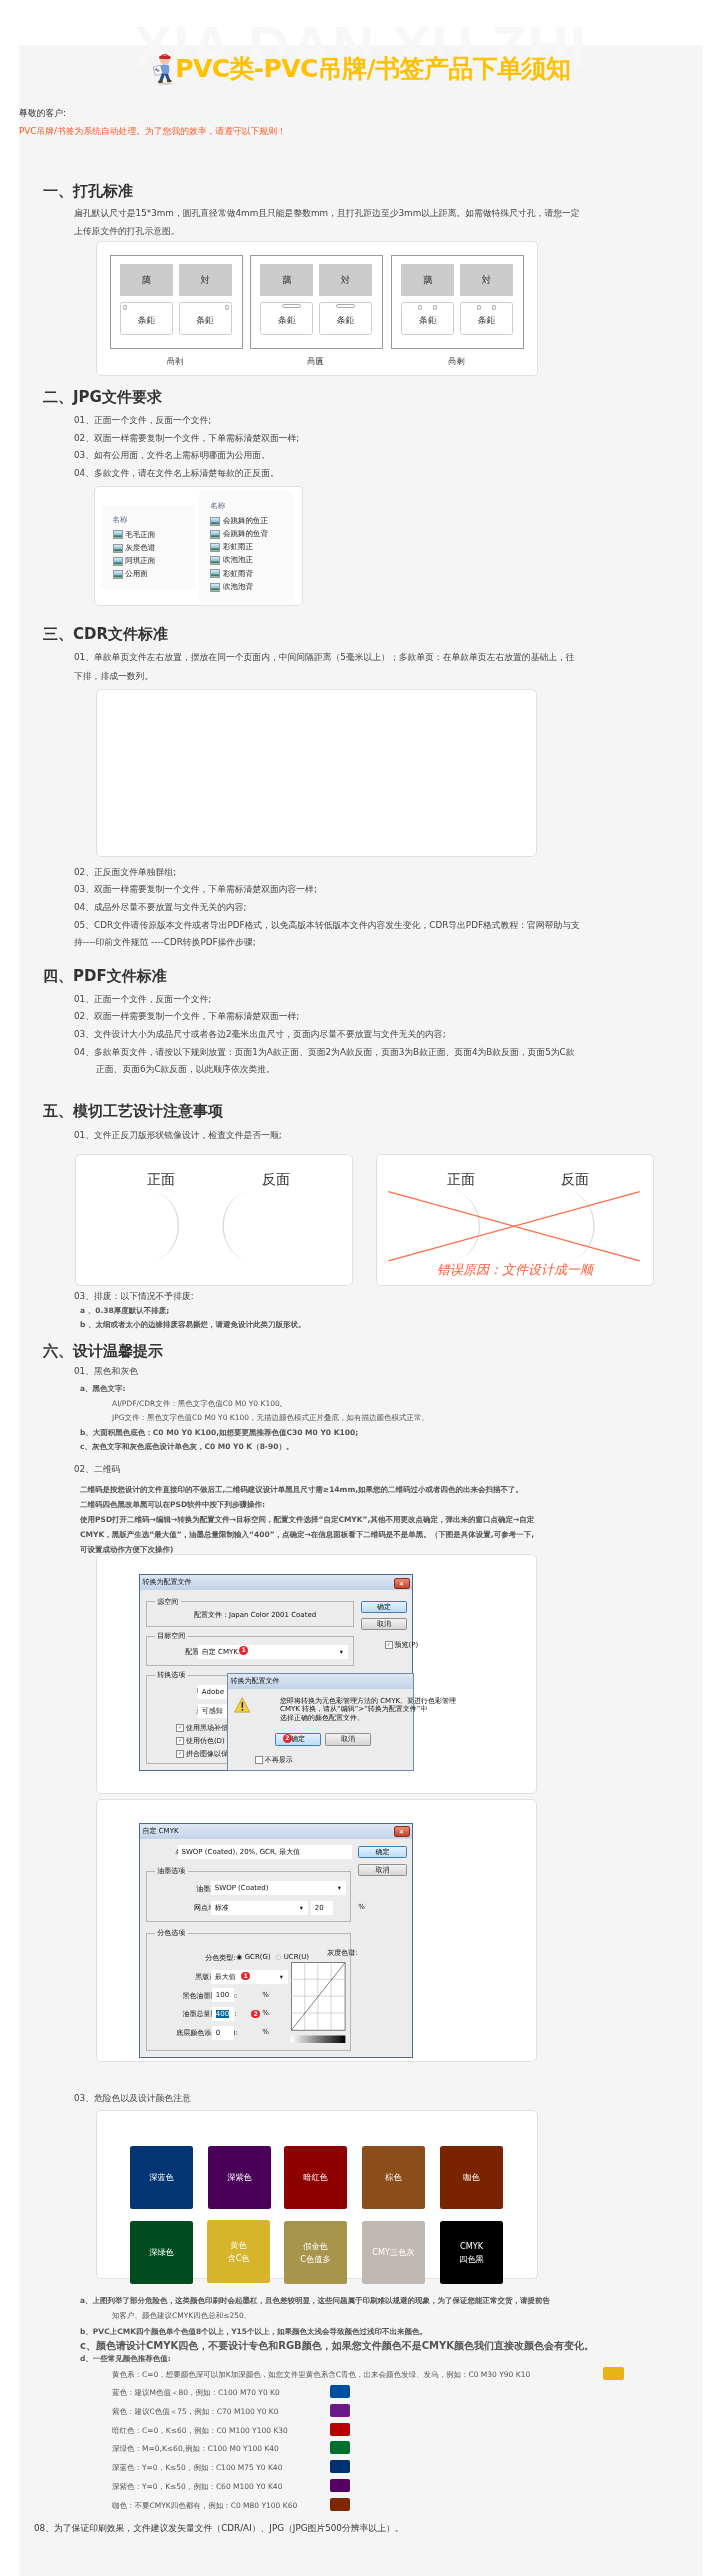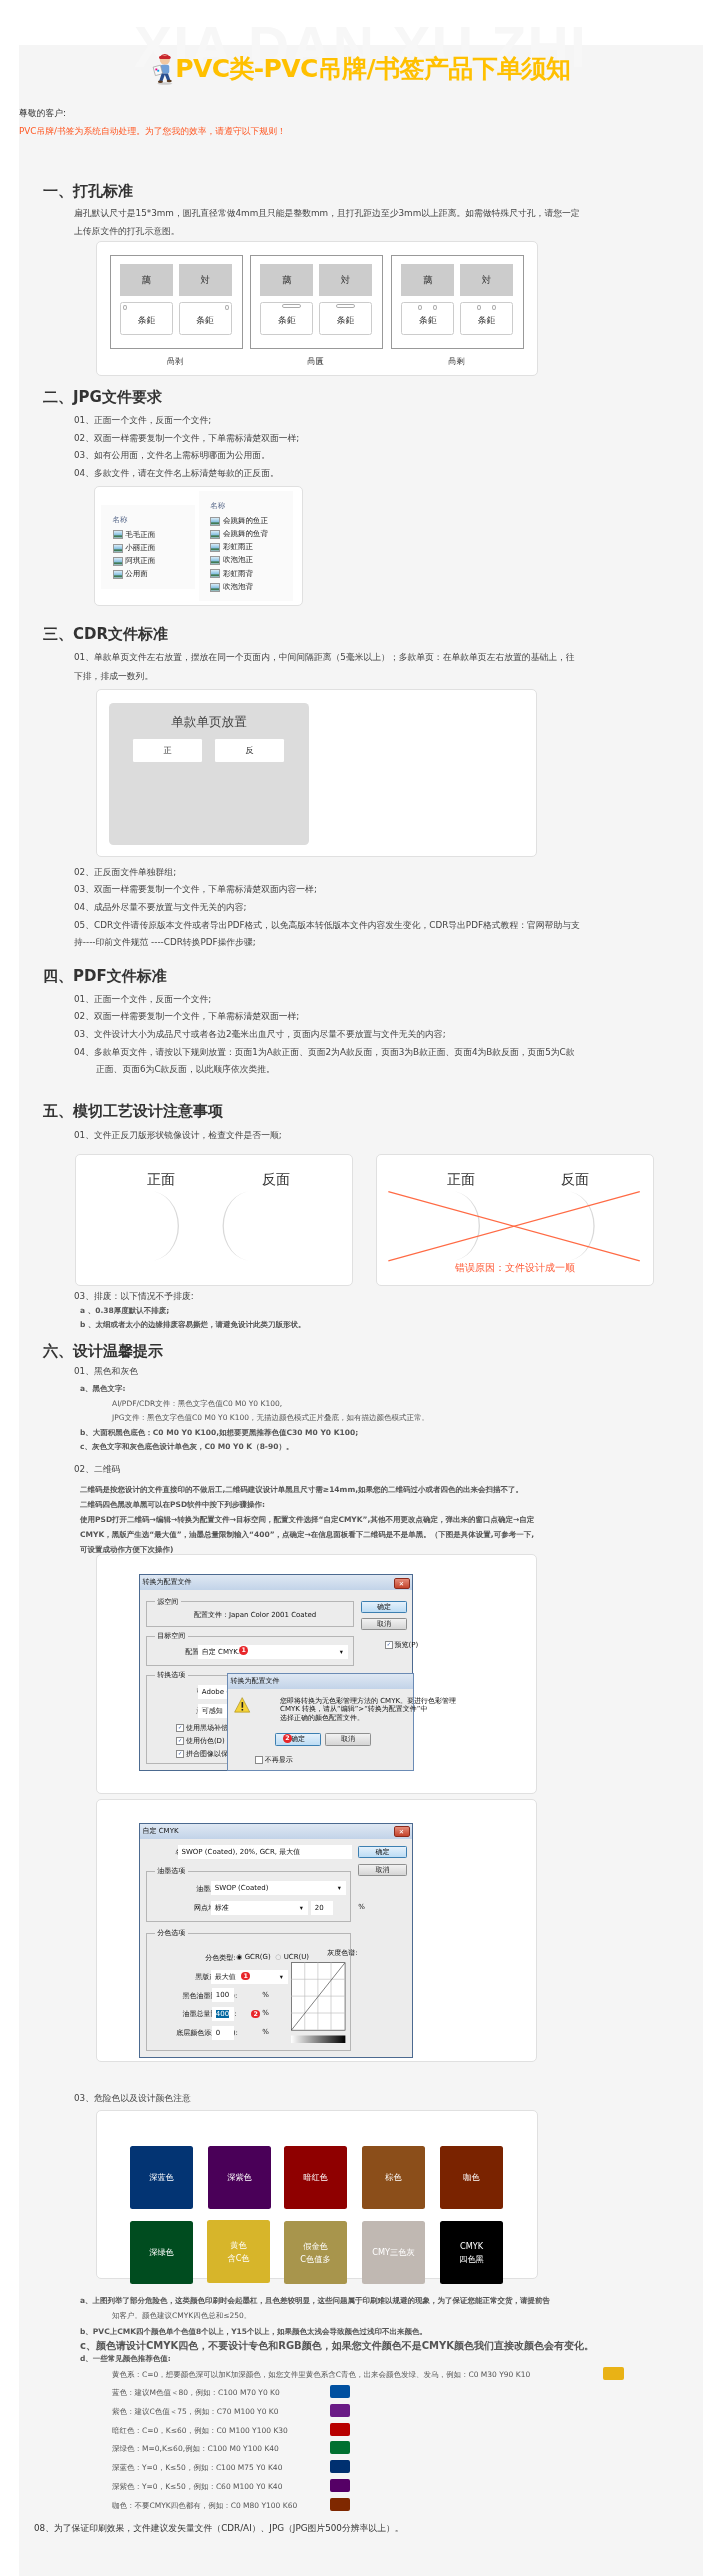--- a/index.html
+++ b/index.html
@@ -33,21 +33,21 @@
   .flist .hdr { color: #5b6b8c; font-size: 7.5px; margin-bottom: 3.1px; }
   .flist .row { height: 13.2px; line-height: 13.2px; white-space: nowrap; }
   .ficon { display: inline-block; width: 8.2px; height: 7px; vertical-align: middle; margin-right: 2.5px;
            border: 0.6px solid #999; background: linear-gradient(#d9ecf7 0%, #8fc4e4 50%, #2f6b3a 75%, #b7d9ef 100%); }
   
   .panel { position: absolute; top: 12.6px; width: 91px; height: 142px; background: #dcdcdc; border-radius: 4.4px; }
   .panel-title { position: absolute; top: 11.3px; width: 100%; text-align: center; font-size: 12.6px; color: #444; }
   .pbox { position: absolute; width: 31px; height: 23px; background: #fff; border-radius: 1.3px; text-align: center; line-height: 23px; font-size: 8.2px; color: #333; }
   
   .dc-label { position: absolute; top: 15.7px; font-size: 14px; color: #333; }
-  .err { position: absolute; top: 106px; width: 100%; text-align: center; font-size: 10px; color: #ff5a36; }
+  .err { position: absolute; top: 106px; width: 100%; text-align: center; font-size: 13px; color: #ff5a36; font-style: italic; }
   
   .dlg { position: absolute; background: #ececec; border: 0.6px solid #4c6a90; font-size: 7px; color: #111; }
   .dlg-title { position: absolute; left: 0; top: 0; right: 0; height: 15px; background: linear-gradient(#dfe8f3, #c2d3e8); line-height: 15px; padding-left: 2.5px; font-size: 7px; }
   .dlg-close { position: absolute; right: 2.5px; top: 2.5px; width: 14px; height: 9.4px; background: linear-gradient(#e58c7a, #c4442c); border: 0.6px solid #8a2a1c; border-radius: 1.9px; color: #fff; font-weight: bold; font-size: 6.3px; text-align: center; line-height: 9.4px; }
   .fieldset { position: absolute; border: 0.6px solid #b5b5b5; }
   .legend { position: absolute; top: -5.7px; left: 7.5px; background: #ececec; padding: 0 2.5px; font-size: 7px; }
   .btn { position: absolute; height: 10px; border: 0.6px solid #8e8f8f; border-radius: 1.3px; background: linear-gradient(#f2f2f2, #d5d5d5); text-align: center; line-height: 10px; font-size: 7px; }
   .btn.def { border-color: #3c7fb1; background: linear-gradient(#e5f1fb, #bcdcf4); }
   .inp { position: absolute; height: 12px; background: #fff; border: 0.6px solid #fff; line-height: 12px; padding-left: 2.5px; font-size: 7px; }
   .dd::after { content: "▾"; position: absolute; right: 3.8px; top: 0; font-size: 6.3px; }
@@ -138,44 +138,39 @@
 
 <div class="h2" style="top:388px">二、JPG文件要求</div>
 <div class="p" style="top:410px">01、正面一个文件，反面一个文件;</div>
 <div class="p" style="top:428px">02、双面一样需要复制一个文件，下单需标清楚双面一样;</div>
 <div class="p" style="top:445px">03、如有公用面，文件名上需标明哪面为公用面。</div>
 <div class="p" style="top:463px">04、多款文件，请在文件名上标清楚每款的正反面。</div>
 <div class="card" style="left:94px;top:486px;width:207px;height:118px">
   <div class="flist" style="left:6.3px;top:17.6px;width:94px;height:84px;padding:10px 0 0 11.3px;box-sizing:border-box">
     <div class="hdr">名称</div>
     <div class="row"><span class="ficon"></span><span>毛毛正面</span></div>
-    <div class="row"><span class="ficon"></span><span>小丽正面</span></div>
+    <div class="row"><span class="ficon"></span><span>灰度色谱</span></div>
     <div class="row"><span class="ficon"></span><span>阿琪正面</span></div>
     <div class="row"><span class="ficon"></span><span>公用面</span></div>
   </div>
   <div class="flist" style="left:104px;top:3.8px;width:94px;height:110px;padding:10px 0 0 11.3px;box-sizing:border-box">
     <div class="hdr">名称</div>
     <div class="row"><span class="ficon"></span><span>会跳舞的鱼正</span></div>
     <div class="row"><span class="ficon"></span><span>会跳舞的鱼背</span></div>
     <div class="row"><span class="ficon"></span><span>彩虹雨正</span></div>
     <div class="row"><span class="ficon"></span><span>吹泡泡正</span></div>
     <div class="row"><span class="ficon"></span><span>彩虹雨背</span></div>
     <div class="row"><span class="ficon"></span><span>吹泡泡背</span></div>
   </div>
 </div>
 
 <div class="h2" style="top:625px">三、CDR文件标准</div>
 <div class="p" style="top:647px">01、单款单页文件左右放置，摆放在同一个页面内，中间间隔距离（5毫米以上）；多款单页：在单款单页左右放置的基础上，往</div>
 <div class="p" style="top:666px">下排，排成一数列。</div>
 <div class="card" style="left:96px;top:689px;width:439px;height:166px">
-  <div class="panel" style="left:12px;width:200px">
-    <div class="panel-title">单款单页放置</div>
-    <div class="pbox" style="left:24px;top:36px;width:69px">正</div>
-    <div class="pbox" style="left:106px;top:36px;width:69px">反</div>
-  </div>
 </div>
 <div class="p" style="top:862px">02、正反面文件单独群组;</div>
 <div class="p" style="top:879px">03、双面一样需要复制一个文件，下单需标清楚双面内容一样;</div>
 <div class="p" style="top:897px">04、成品外尽量不要放置与文件无关的内容;</div>
 <div class="p" style="top:915px">05、CDR文件请传原版本文件或者导出PDF格式，以免高版本转低版本文件内容发生变化，CDR导出PDF格式教程：官网帮助与支</div>
 <div class="p" style="top:932px">持----印前文件规范 ----CDR转换PDF操作步骤;</div>
 
 <div class="h2" style="top:967px">四、PDF文件标准</div>
 <div class="p" style="top:989px">01、正面一个文件，反面一个文件;</div>
 <div class="p" style="top:1006px">02、双面一样需要复制一个文件，下单需标清楚双面一样;</div>

